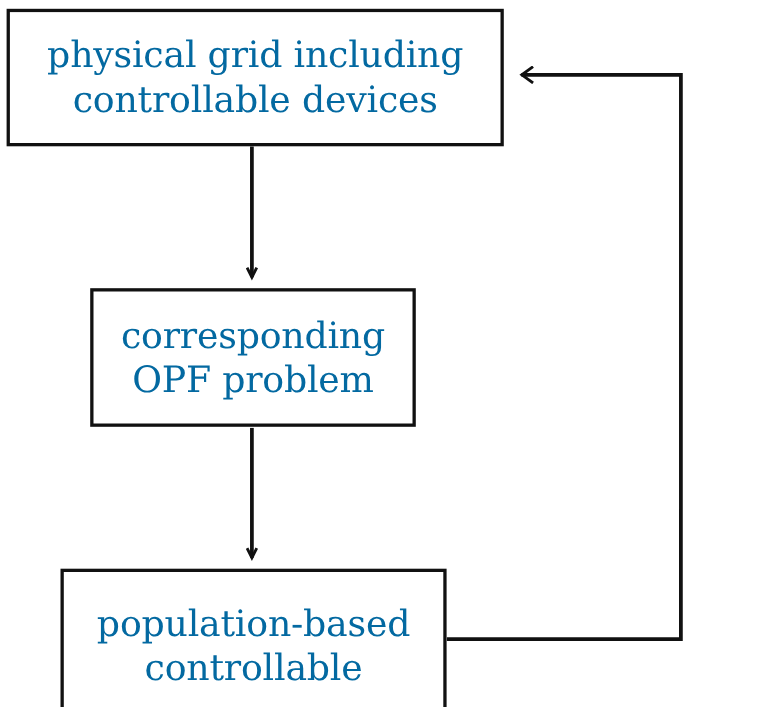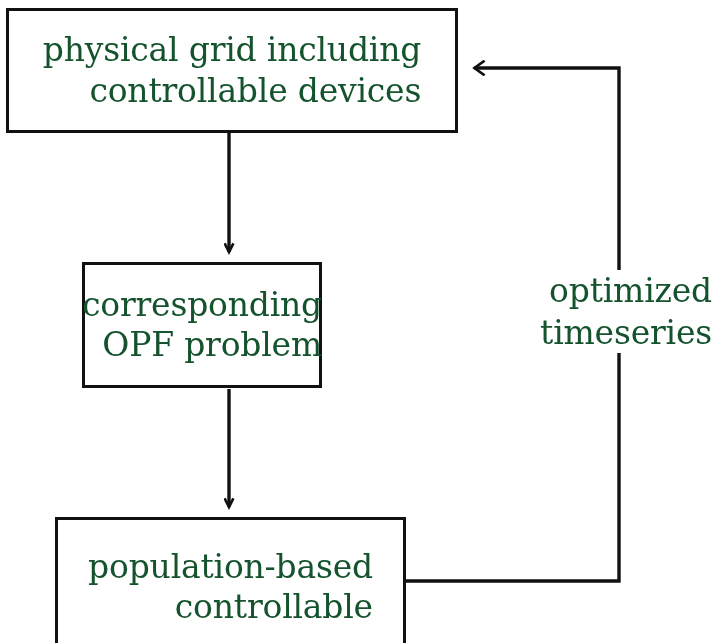--- a/index.html
+++ b/index.html
@@ -33,35 +33,34 @@
     align-items: center;
     justify-content: center;
     text-align: center;
   }
   .node-text {
     display: block;
     font-family: "DejaVu Serif", "Liberation Serif", serif;
     font-size: 33px;
     line-height: 1.22;
     letter-spacing: -0.2px;
-    color: #14532d;
+    color: #0369a1;
     white-space: pre-line;
     padding: 0 6px;
-    text-align: right;
   }
   #box-physical-grid {
     left: 6px;
     top: 8px;
     width: 452px;
     height: 125px;
   }
   #box-opf-problem {
     left: 82px;
     top: 262px;
-    width: 240px;
+    width: 296px;
     height: 126px;
   }
   #box-metaheuristic {
     left: 55px;
     top: 517px;
     width: 351px;
     height: 140px;
   }
   #edge-label-optimized {
     position: absolute;
@@ -108,18 +107,14 @@
   <div class="node-box" id="box-opf-problem">
     <span class="node-text">corresponding
 OPF problem</span>
   </div>
 
   <div class="node-box" id="box-metaheuristic">
     <span class="node-text">population-based
 controllable</span>
   </div>
 
-  <div id="edge-label-optimized">
-    <span class="node-text">optimized
-timeseries</span>
-  </div>
 
 </div>
 
 </body></html>

